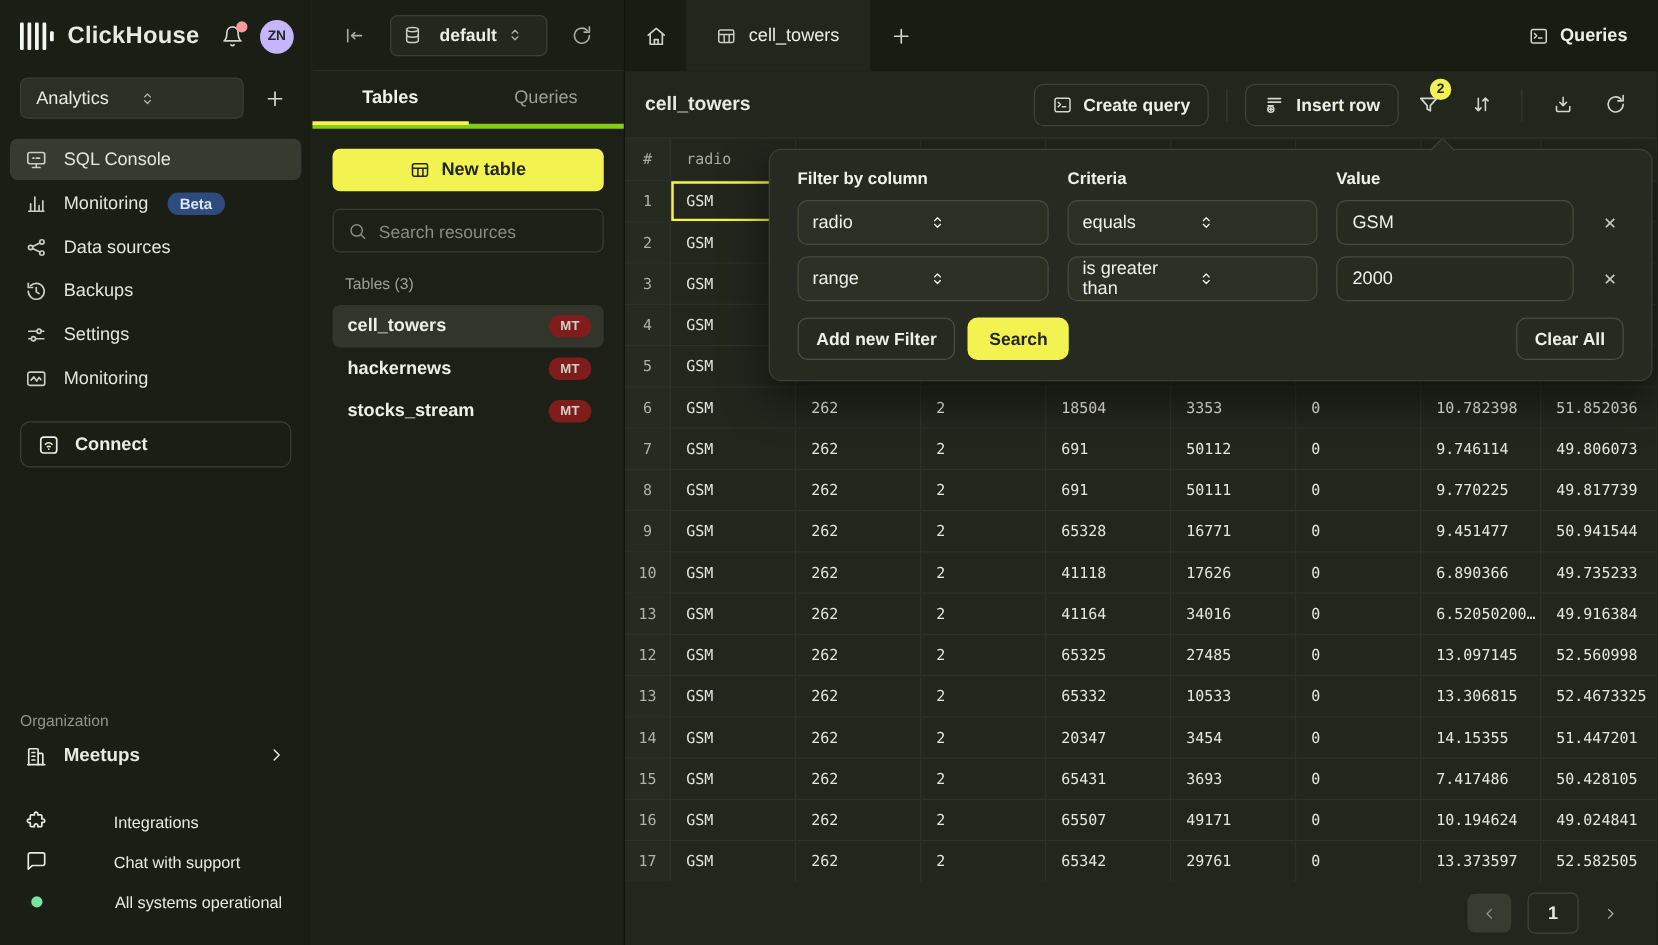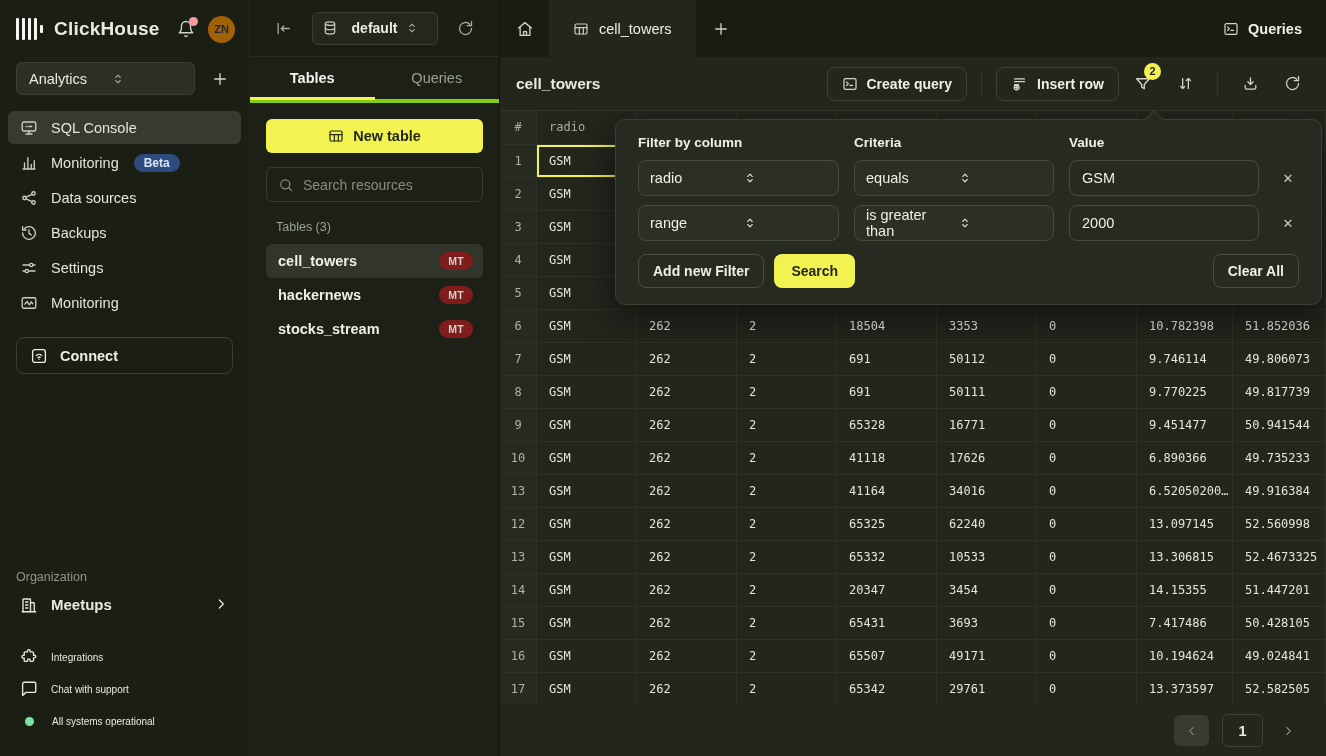--- a/index.html
+++ b/index.html
@@ -12,38 +12,38 @@
 
   
   .sidebar { width:250px; flex:0 0 250px; background:#1b1e15; display:flex; flex-direction:column; border-right:1px solid #23261c; }
   .brand-row { display:flex; align-items:center; height:58px; padding:0 14px 0 16px; gap:9px; }
   .logo { display:flex; align-items:center; gap:3px; height:24px; margin-right:2px; }
   .logo i { display:block; width:3px; height:22px; background:#f5f6f0; border-radius:1px; }
   .logo i.short { height:8px; }
   .brand { font-size:19px; font-weight:700; letter-spacing:.2px; }
   .bell { position:relative; margin-left:auto; color:#cfd3c8; padding:4px; }
   .bell .dot { position:absolute; top:1px; right:1px; width:9px; height:9px; border-radius:50%; background:#f49c9c; }
-  .avatar { width:27px; height:27px; border-radius:50%; background:#a16207; color:#23282d; font-size:11px; font-weight:700; display:flex; align-items:center; justify-content:center; }
+  .avatar { width:27px; height:27px; border-radius:50%; background:#c4b5fd; color:#23282d; font-size:11px; font-weight:700; display:flex; align-items:center; justify-content:center; }
   .ws-row { display:flex; align-items:center; padding:4px 16px 10px 16px; gap:12px; }
   .ws-select { flex:1; height:33px; background:#2c2f25; border:1px solid #3b3f33; border-radius:6px; display:flex; align-items:center; padding:0 10px 0 12px; gap:8px; cursor:pointer; }
   .ws-select span { flex:1; font-size:14.5px; }
   .icon-btn { color:#d6d9cf; padding:4px; }
   nav { padding:6px 8px 0 8px; display:flex; flex-direction:column; gap:2px; }
   .nav-item { display:flex; align-items:center; gap:13px; height:33px; padding:0 12px; border-radius:6px; color:#e4e6de; cursor:pointer; }
   .nav-item .ni { color:#c9cec1; }
   .nav-item.active { background:#363a2f; }
   .nav-item .lbl { font-size:14.5px; font-weight:500; }
   .badge-beta { margin-left:2px; background:#2d4b7d; color:#d8e5fb; font-size:12px; font-weight:600; padding:2px 10px; border-radius:10px; }
   .connect { margin:18px 16px 0 16px; height:37px; border:1px solid #3b3f33; border-radius:8px; display:flex; align-items:center; gap:12px; padding:0 13px; color:#eceee6; font-size:14.5px; font-weight:600; }
   .org-label { padding:0 16px 12px 16px; color:#8f958a; font-size:12.5px; }
   .org-item { display:flex; gap:13px; height:36px; margin:0 8px; padding:0 12px; border-radius:6px; cursor:pointer; }
   .org-item .lbl { font-size:15px; font-weight:600; flex:1; }
   .side-foot { padding:10px 8px 20px 8px; display:flex; flex-direction:column; gap:2px; }
   .foot-item { display:flex; align-items:center; gap:13px; height:30px; padding:0 12px; border-radius:6px; cursor:pointer; }
-  .foot-item .lbl { font-size:10px; }
+  .foot-item .lbl { font-size:13px;margin-left:40px; }
   .status-dot { width:9px; height:9px; border-radius:50%; margin:0 5px; }
 
   
   .explorer { width:250px; flex:0 0 250px; background:#1d2017; display:flex; flex-direction:column; border-right:1px solid #121409; }
   .ex-top { height:57px; background:#1b1e15; border-bottom:1px solid #2a2d22; display:flex; align-items:center; padding:0 22px; justify-content:space-between; }
   .ex-top .tool { color:#a9aea2; padding:3px; }
   .db-select { height:33px; width:126px; background:#24271d; border:1px solid #3b3f33; border-radius:6px; display:flex; align-items:center; gap:8px; padding:0 9px; cursor:pointer; color:#eceee6; }
   .db-select span { flex:1; font-size:14px; font-weight:600; }
   .ex-tabs { display:flex; height:46px; border-bottom:4px solid #84cc16; }
   .ex-tab { flex:1; display:flex; align-items:center; justify-content:center; font-size:14.5px; color:#9aa095; cursor:pointer; position:relative; }
@@ -550,21 +550,21 @@
             <div class="t-cell" style="width: 100px; flex-basis: 100px;">0</div>
             <div class="t-cell" style="width: 96px; flex-basis: 96px;">6.52050200…</div>
             <div class="t-cell" style="width: 93px; flex-basis: 93px;">49.916384</div>
           </div>
           <div class="t-row">
             <div class="t-cell num" style="width: 37px; flex-basis: 37px;">12</div>
             <div class="t-cell" style="width: 100px; flex-basis: 100px;">GSM</div>
             <div class="t-cell" style="width: 100px; flex-basis: 100px;">262</div>
             <div class="t-cell" style="width: 100px; flex-basis: 100px;">2</div>
             <div class="t-cell" style="width: 100px; flex-basis: 100px;">65325</div>
-            <div class="t-cell" style="width: 100px; flex-basis: 100px;">62240</div>
+            <div class="t-cell" style="width: 100px; flex-basis: 100px;">27485</div>
             <div class="t-cell" style="width: 100px; flex-basis: 100px;">0</div>
             <div class="t-cell" style="width: 96px; flex-basis: 96px;">13.097145</div>
             <div class="t-cell" style="width: 93px; flex-basis: 93px;">52.560998</div>
           </div>
           <div class="t-row">
             <div class="t-cell num" style="width: 37px; flex-basis: 37px;">13</div>
             <div class="t-cell" style="width: 100px; flex-basis: 100px;">GSM</div>
             <div class="t-cell" style="width: 100px; flex-basis: 100px;">262</div>
             <div class="t-cell" style="width: 100px; flex-basis: 100px;">2</div>
             <div class="t-cell" style="width: 100px; flex-basis: 100px;">65332</div>

